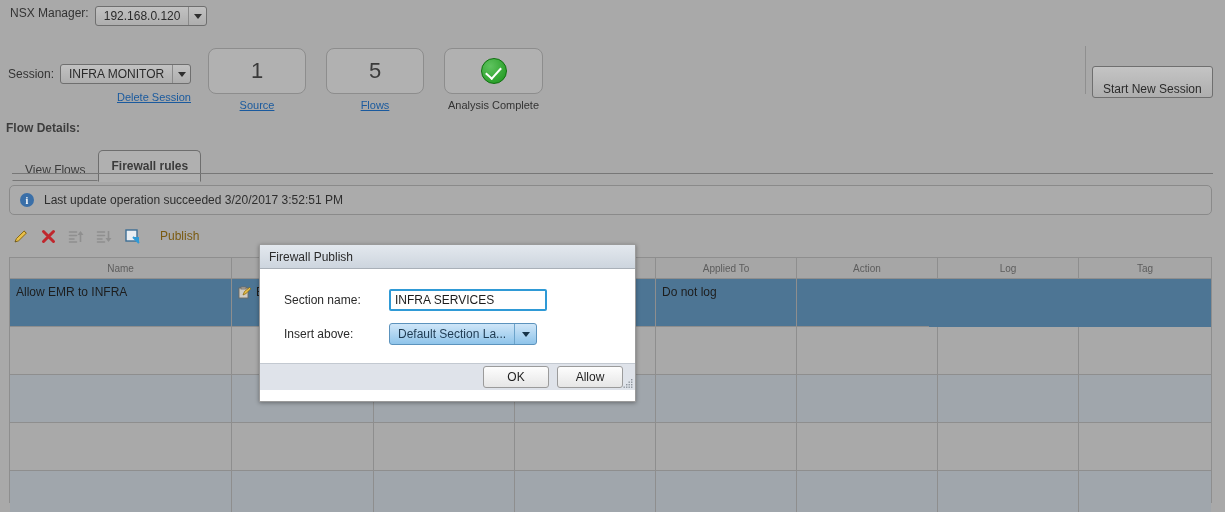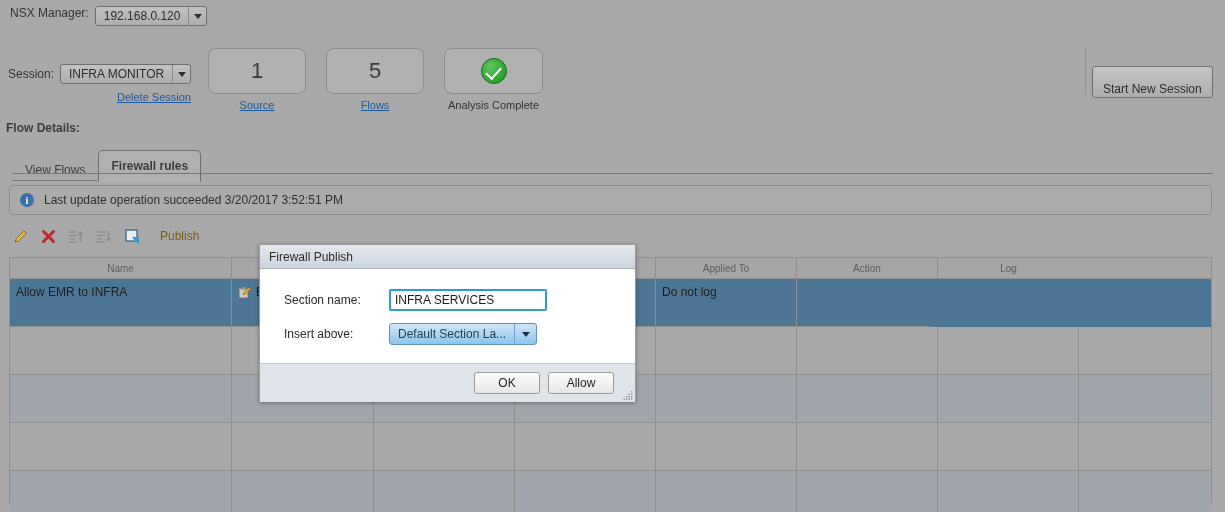--- a/index.html
+++ b/index.html
@@ -148,22 +148,22 @@
   .bluecombo {
     display: inline-flex; align-items: stretch; height: 22px;
     background: linear-gradient(to bottom, #cfe6f8, #8fc4ea);
     border: 1px solid #5c93bd; border-radius: 3px;
     font-size: 12px; color: #1f3b52;
   }
   .bluecombo .val { padding: 0 8px; display: flex; align-items: center; white-space: nowrap; }
   .bluecombo .arrowbox { width: 22px; border-left: 1px solid #6ca3ca; display: flex; align-items: center; justify-content: center; }
   .bluecombo .caret { border-top-color: #173449; }
   .dlg-footer {
-    height: 39px; background: #dfe3ea; border-top: 1px solid #c3c9d1;
-    display: flex; align-items: center; justify-content: flex-end; gap: 8px; padding-right: 21px;
+    height: 27px; background: #dfe3ea; border-top: 1px solid #c3c9d1;
+    display: flex; align-items: center; justify-content: flex-end; gap: 8px; padding-right: 12px;
     position: relative;
   }
   .dlg-btn {
     min-width: 66px; height: 22px;
     background: linear-gradient(to bottom, #fdfdfd, #e6e6e6);
     border: 1px solid #9b9b9b; border-radius: 3px;
     font-size: 12px; color: #1f1f1f; cursor: pointer;
     display: flex; align-items: center; justify-content: center;
   }
   .resize-grip { position: absolute; right: 2px; bottom: 2px; width: 10px; height: 10px; }
@@ -290,20 +290,21 @@
 
   <div class="table">
     <div class="thead">
       <div class="th" style="width:222px">Name</div>
       <div class="th" style="width:142px"></div>
       <div class="th" style="width:141px"></div>
       <div class="th" style="width:141px"></div>
       <div class="th" style="width:141px">Applied To</div>
       <div class="th" style="width:141px">Action</div>
       <div class="th" style="width:141px">Log</div>
+      <div class="th" style="width:132px">Tag</div>
     </div>
 
     <div class="trow selected">
       <div class="td" style="width:222px">
         <div class="cellline">
           <span>Allow EMR to INFRA</span>
         </div>
       </div>
       <div class="td" style="width:142px">
         <div class="cellline">

